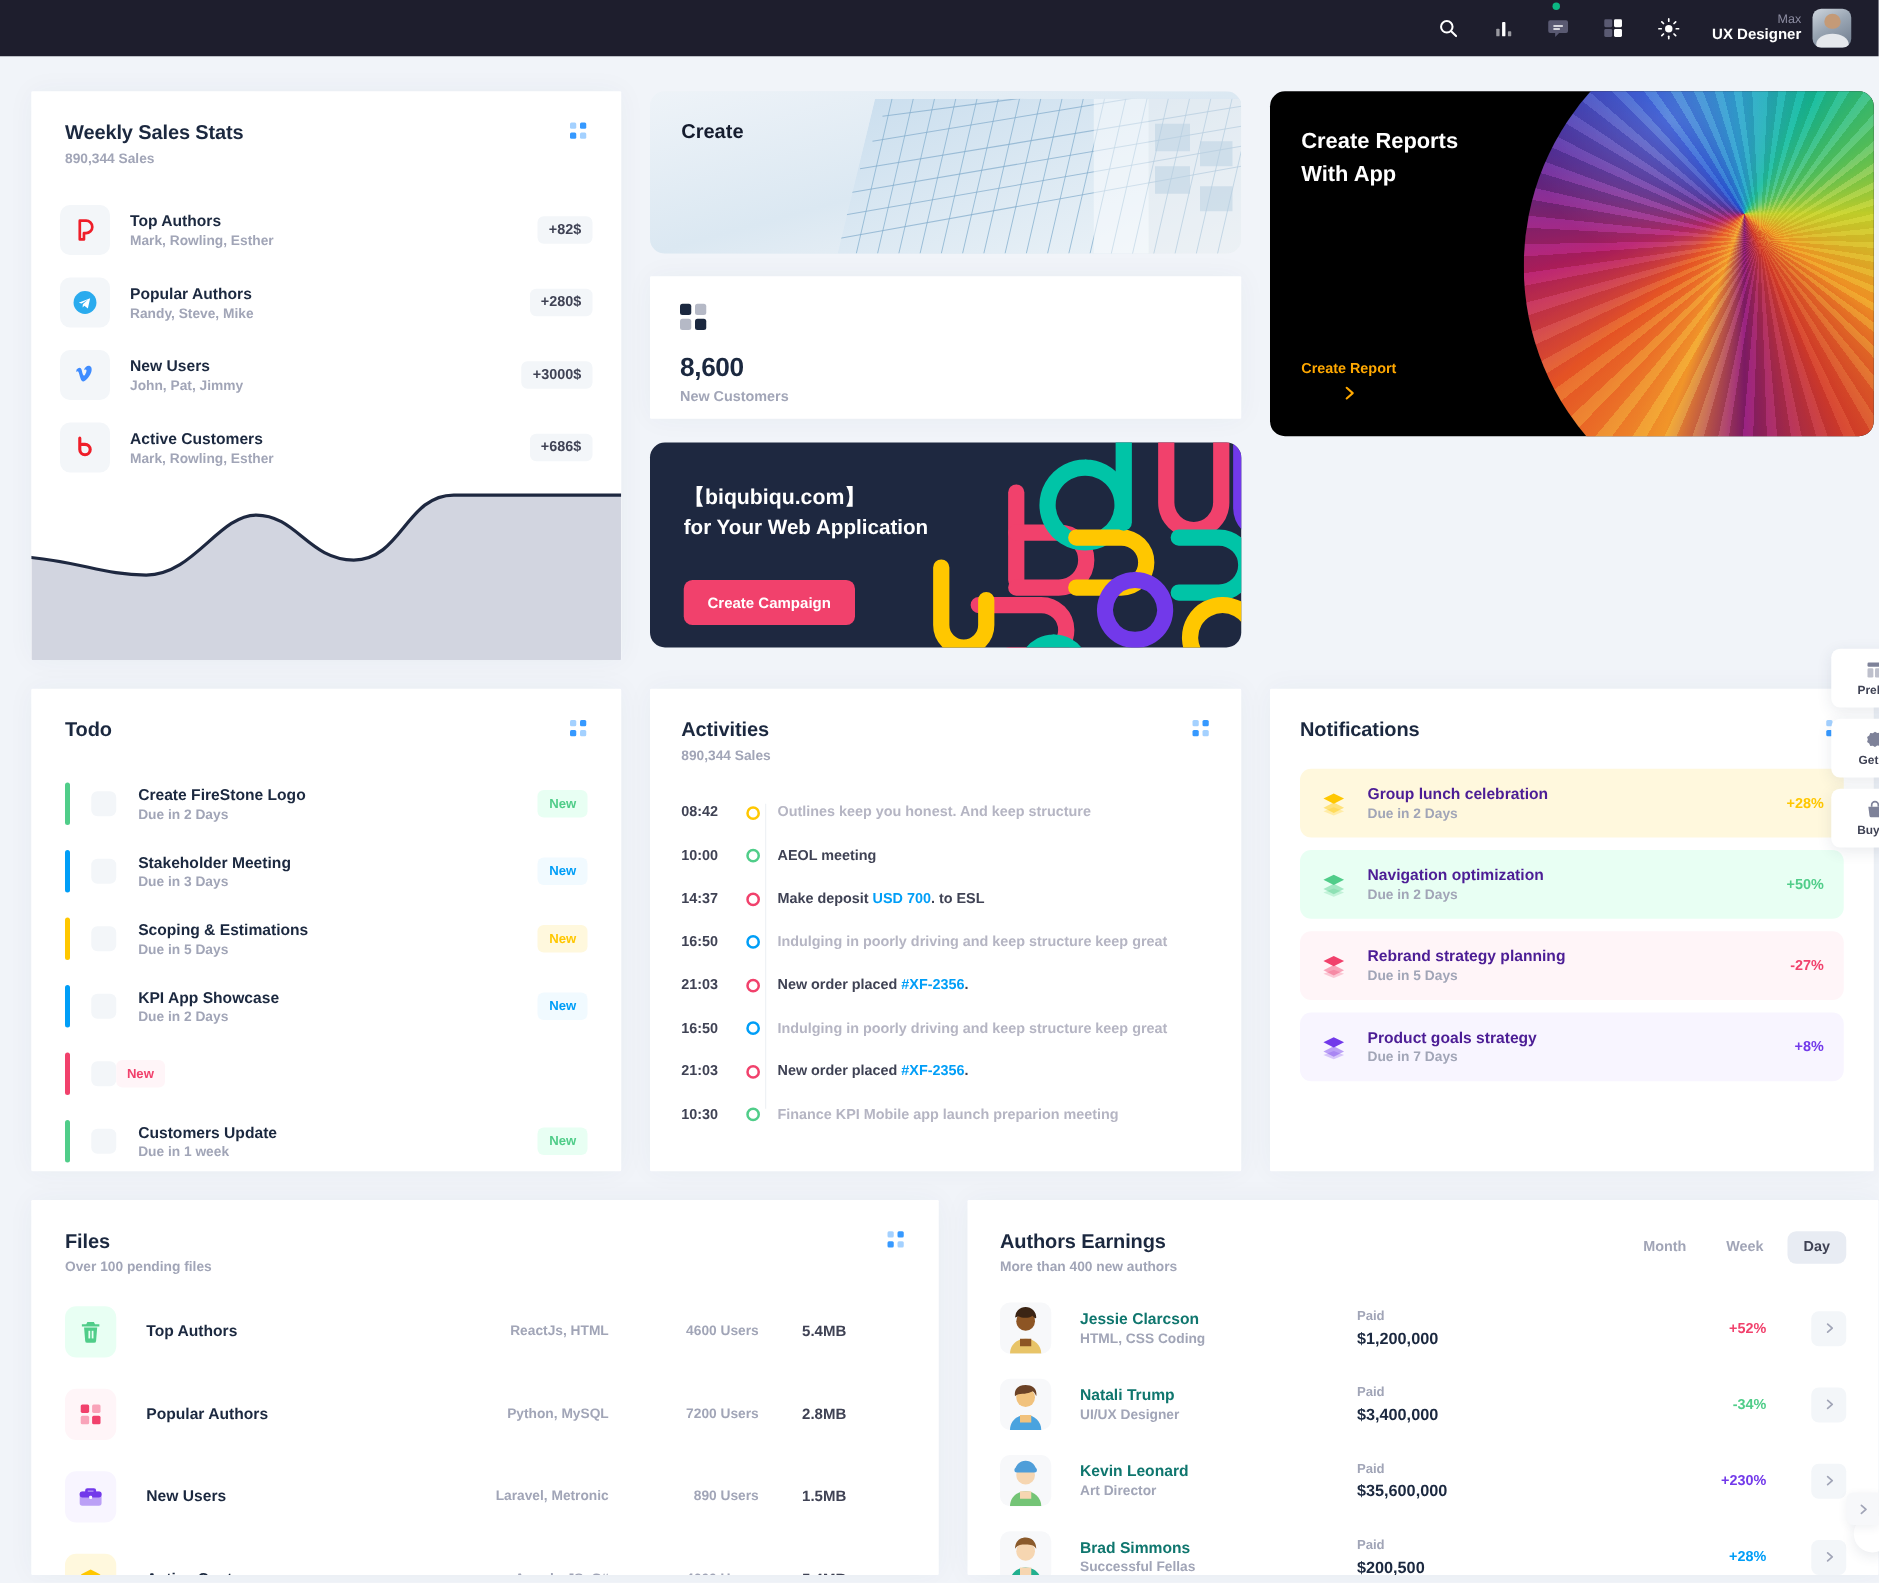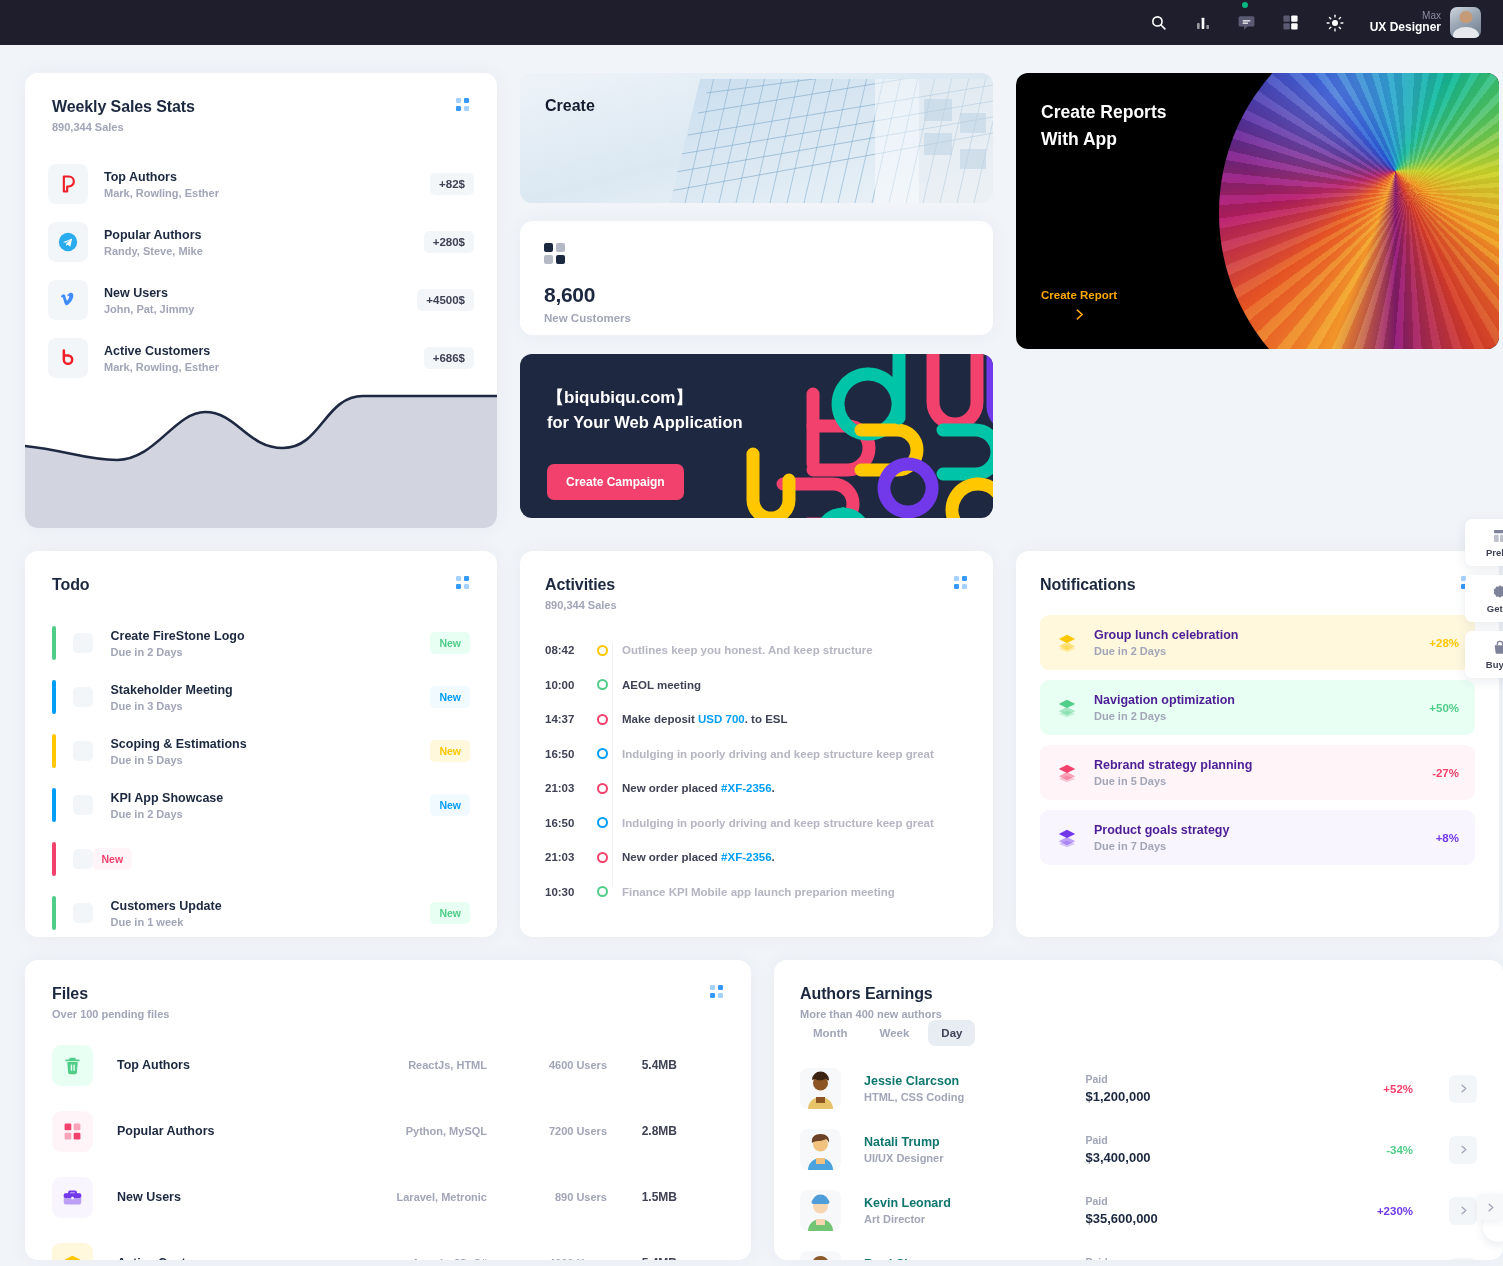--- a/index.html
+++ b/index.html
@@ -47,21 +47,21 @@
     content: ""; position: absolute; left: 50%; bottom: -6px;
     width: 26px; height: 17px; border-radius: 50% 50% 0 0;
     background: #e5e8ec; transform: translateX(-50%);
   }
 
   
   .page { padding: 28px 25px 0 25px; }
   .row { display: flex; gap: 23px; }
   .card {
     background: #ffffff;
-    border-radius: 13px;
+    border-radius: 1px;
     box-shadow: 0 0 22px rgba(40,60,90,0.045);
   }
   .col-left  { width: 472px; flex: 0 0 472px; }
   .col-mid   { width: 473px; flex: 0 0 473px; }
   .col-right { width: 483px; flex: 0 0 483px; }
 
   .card-title { font-size: 16px; font-weight: bold; color: #1B283F; letter-spacing: -0.1px; }
   .card-sub { font-size: 11px; color: #A1A5B7; font-weight: 600; margin-top: 5px; }
   .dots-icon { width: 14px; height: 14px; position: relative; flex: 0 0 auto; cursor: pointer; }
   .dots-icon i {
@@ -175,21 +175,21 @@
   .files-head { display:flex; justify-content:space-between; align-items:flex-start; }
   .file-row { display:flex; align-items:center; padding: 12.5px 0; }
   .file-tile { width:41px; height:41px; border-radius:9px; display:flex; align-items:center; justify-content:center; flex:0 0 auto;}
   .file-name { margin-left:24px; font-size:12.5px; font-weight:bold; color:#1B283F; width:230px;}
   .file-tech { font-size:11px; font-weight:bold; color:#A1A5B7; width:140px; text-align:right; }
   .file-users { font-size:11px; font-weight:bold; color:#A1A5B7; width:120px; text-align:right; }
   .file-size { font-size:12px; font-weight:bold; color:#3F4254; width:70px; text-align:right; }
 
   
   .earnings { height: 300px; padding: 25px 26px 0 26px; overflow:hidden; }
-  .earn-head { display:flex; justify-content:space-between; align-items:flex-start;flex-direction:column; }
+  .earn-head { display:flex; justify-content:space-between; align-items:flex-start; }
   .earn-tabs { display:flex; align-items:center; gap:6px; }
   .earn-tab { font-size:11.5px; font-weight:600; color:#A1A5B7; padding:7px 13px; border-radius:7px; cursor:pointer;}
   .earn-tab.active { background:#E8ECF3; color:#3F4254; font-weight:600;}
   .earn-row { display:flex; align-items:center; padding: 10px 0; }
   .earn-av { width:41px; height:41px; border-radius:8px; background:#F7F8FA; position:relative; overflow:hidden; flex:0 0 auto;}
   .earn-who { margin-left:23px; width:230px; }
   .earn-name { font-size:12.5px; font-weight:bold; color:#0f766e; }
   .earn-role { font-size:11px; color:#A1A5B7; font-weight:600; margin-top:3px; }
   .earn-paid-l { font-size:10.5px; color:#A1A5B7; font-weight:600; }
   .earn-paid-v { font-size:13px; color:#1B283F; font-weight:bold; margin-top:4px; }
@@ -321,21 +321,21 @@
           <div class="wss-item">
             <div class="brand-tile">
               <svg width="22" height="22" viewBox="0 0 24 24">
                   <path d="M4.5 7.5c1.4-1.6 3-2.6 4-1.2.7 1 1 3.4 1.6 5 .5 1.3 1 1.7 1.8.6 1.4-1.9 2-4.6.6-4.6-.6 0-1 .2-1.4.5.8-2.8 3.4-4.6 5.4-3.4 1.9 1.1 1.6 4.3.2 7-1.6 3-4.3 6.2-6.3 6.2-1.9 0-2.6-3.5-3.4-6.2-.5-1.7-.8-2.6-1.4-2.6-.3 0-.6.3-1.1.7z" fill="#3F8CFF"></path>
                 </svg>
             </div>
             <div class="wss-txt">
               <div class="wss-name">New Users</div>
               <div class="wss-people">John, Pat, Jimmy</div>
             </div>
-            <div class="wss-amt">+4500$</div>
+            <div class="wss-amt">+3000$</div>
           </div>
 
           <div class="wss-item">
             <div class="brand-tile">
               <svg width="20" height="20" viewBox="0 0 24 24">
                   <path d="M7 3v11a5 5 0 105-5H9" fill="none" stroke="#EF1E29" stroke-width="3" stroke-linecap="round" stroke-linejoin="round"></path>
                 </svg>
             </div>
             <div class="wss-txt">
               <div class="wss-name">Active Customers</div>

